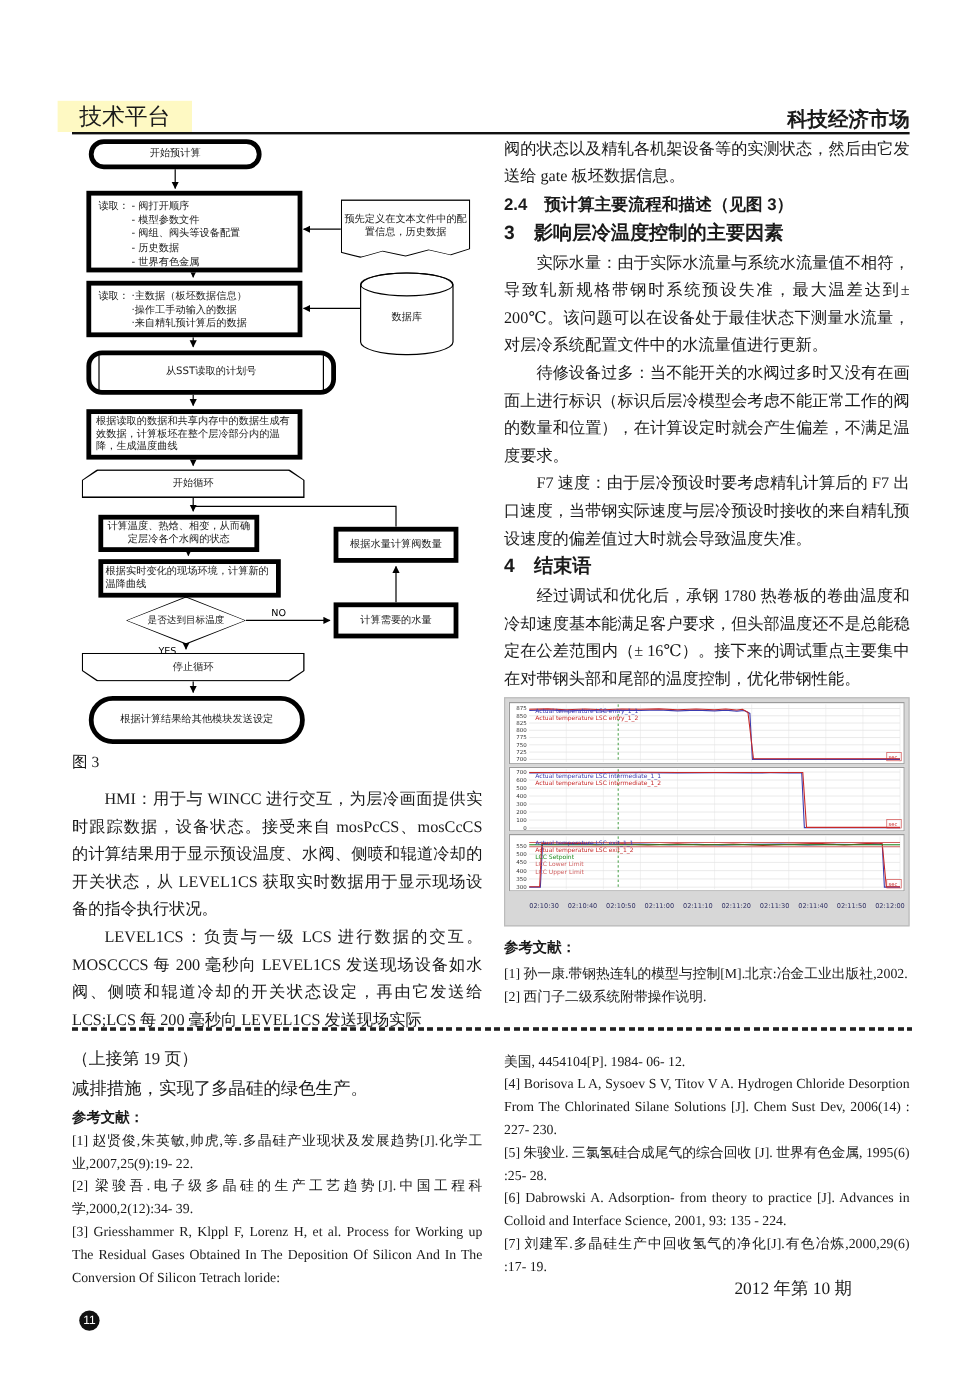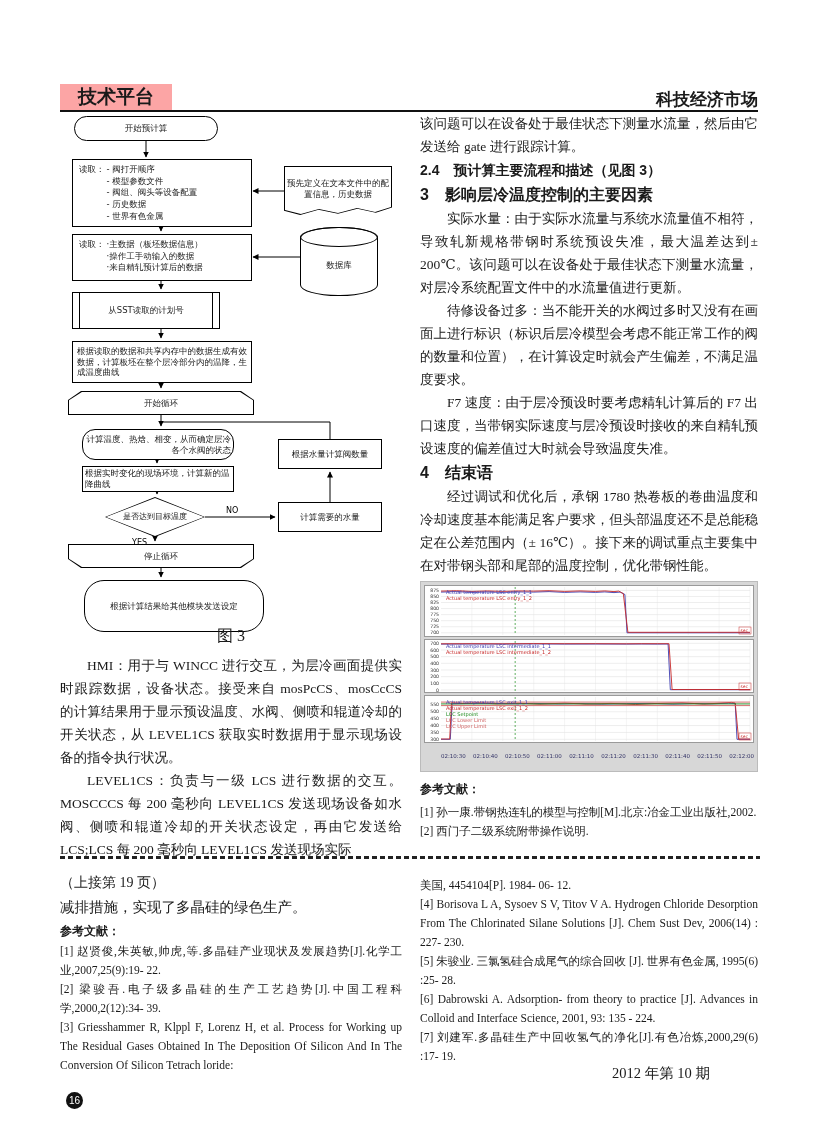--- a/index.html
+++ b/index.html
@@ -1,56 +1,56 @@
 <!DOCTYPE html>
 <html><head>
 <meta charset="utf-8">
 <style>
   html,body{margin:0;padding:0;background:#ffffff;}
   .page{position:relative;width:816px;height:1145px;background:#fff;overflow:hidden;
         font-family:"Liberation Serif","DejaVu Serif",serif;color:#1a1a1a;}
   
-  .hdr-left{position:absolute;left:60px;top:84px;width:112px;height:26px;background:#fca5a5;
+  .hdr-left{position:absolute;left:48px;top:84px;width:112px;height:26px;background:#fef9c3;
             display:flex;align-items:center;justify-content:center;
-            font-family:"Liberation Sans","DejaVu Sans",sans-serif;font-weight:bold;font-size:19px;}
+            font-family:"Liberation Sans","DejaVu Sans",sans-serif;font-weight:normal;font-size:19px;}
   .hdr-right{position:absolute;right:58px;top:88px;font-family:"Liberation Sans","DejaVu Sans",sans-serif;
              font-weight:bold;font-size:17px;}
   .hdr-rule{position:absolute;left:60px;right:58px;top:110px;height:2px;background:#111;}
   
   .col-left{position:absolute;left:60px;top:114px;width:342px;}
   .col-right{position:absolute;left:420px;top:112px;width:338px;font-size:13.5px;line-height:23px;text-align:justify;}
   .col-right p{margin:0;text-indent:2em;}
   .h-sec{font-family:"Liberation Sans","DejaVu Sans",sans-serif;font-weight:bold;margin:1px 0;text-indent:0;}
   .h-sub{font-size:14px;}
   .h-big{font-size:16px;}
   
   .fc{position:relative;width:342px;height:533px;font-family:"DejaVu Sans","Liberation Sans",sans-serif;}
   .fc-lines{position:absolute;left:0;top:0;}
-  .fc-shape{position:absolute;box-sizing:border-box;background:#fff;border:1px solid #000000;
+  .fc-shape{position:absolute;box-sizing:border-box;background:#fff;border:4px solid #000000;
             font-size:8.5px;line-height:1.25;display:flex;align-items:center;justify-content:center;text-align:center;}
   .fc-oval{border-radius:13px;}
   .fc-endoval{border-radius:20px;}
   .fc-read{justify-content:flex-start;align-items:flex-start;padding:4px 4px 2px 6px;text-align:left;}
   .fc-read .lbl{white-space:nowrap;margin-right:2px;}
   .fc-read .items div{margin-bottom:1px;}
   .fc-sub::before,.fc-sub::after{content:"";position:absolute;top:0;bottom:0;border-left:1px solid #000;}
   .fc-sub::before{left:6px;} .fc-sub::after{right:6px;}
   .fc-cyl{border:none;background:transparent;}
   .fc-cyl .body{position:absolute;inset:0;border:1px solid #000;border-radius:38px/11px;}
   .fc-cyl .top{position:absolute;left:0;right:0;top:0;height:18px;border:1px solid #000;border-radius:50%;}
   .fc-cyl .txt{position:relative;z-index:2;padding-top:8px;}
   .clip{border:none;background:#000;}
   .clip .in{position:absolute;inset:1px;background:#fff;display:flex;align-items:center;justify-content:center;
             text-align:center;padding:2px;box-sizing:border-box;}
   .doc-shape,.doc-shape .in{clip-path:polygon(0% 0%,100% 0%,100% 80%,85% 90%,68% 82%,50% 92%,32% 84%,15% 94%,0% 86%);}
   .doc-shape .in{padding-bottom:8px;}
   .dia-shape,.dia-shape .in{clip-path:polygon(50% 0%,100% 50%,50% 100%,0% 50%);}
   .loop-a,.loop-a .in{clip-path:polygon(7% 0%,93% 0%,100% 38%,100% 100%,0% 100%,0% 38%);}
   .loop-b,.loop-b .in{clip-path:polygon(0% 0%,100% 0%,100% 62%,93% 100%,7% 100%,0% 62%);}
-  .fc-caption{position:absolute;left:0;top:512px;width:100%;text-align:center;font-size:16px;
+  .fc-caption{position:absolute;left:0;top:512px;width:100%;font-size:13px;
               font-family:"Liberation Serif",serif;}
   
   .lc-text{margin-top:7px;font-size:13.5px;line-height:23px;text-align:justify;}
   .lc-text p{margin:0;text-indent:2em;}
   
   .chart{margin-top:4px;background:#d7d7d7;border:1px solid #bbb;padding:3px;width:338px;box-sizing:border-box;}
   .chart svg{display:block;margin-bottom:2px;background:#fff;}
   .chart-x{display:flex;padding-left:17px;justify-content:space-between;
            font-family:"DejaVu Sans",sans-serif;font-size:5.5px;color:#333366;}
   
@@ -133,57 +133,57 @@
           <div>·来自精轧预计算后的数据</div>
         </span>
       </div>
 
       <div class="fc-shape fc-cyl" style="left:240px;top:113px;width:78px;height:69px;">
         <span class="body"></span>
         <span class="top"></span>
         <span class="txt">数据库</span>
       </div>
 
-      <div class="fc-shape fc-sub" style="left:12px;top:178px;width:148px;height:37px;">从SST读取的计划号</div>
+      <div class="fc-shape fc-sub" style="left:12px;top:178px;width:208px;height:37px;border-radius:13px;">从SST读取的计划号</div>
 
       <div class="fc-shape" style="left:12px;top:227px;width:180px;height:42px;padding:2px 4px;text-align:left;">根据读取的数据和共享内存中的数据生成有效数据，计算板坯在整个层冷部分内的温降，生成温度曲线</div>
 
       <div class="fc-shape clip loop-a" style="left:8px;top:277px;width:186px;height:24px;">
         <div class="in">开始循环</div>
       </div>
 
-      <div class="fc-shape" style="left:22px;top:315px;width:152px;height:31px;padding:2px;text-align:right;border-radius:13px;">计算温度、热焓、相变，从而确定层冷各个水阀的状态</div>
+      <div class="fc-shape" style="left:22px;top:315px;width:134px;height:31px;padding:2px;text-align:center;">计算温度、热焓、相变，从而确定层冷各个水阀的状态</div>
 
       <div class="fc-shape" style="left:218px;top:325px;width:104px;height:30px;">根据水量计算阀数量</div>
 
       <div class="fc-shape" style="left:22px;top:352px;width:152px;height:25px;padding:12px 2px;text-align:left;">根据实时变化的现场环境，计算新的温降曲线</div>
 
       <div class="fc-shape clip dia-shape" style="left:45px;top:383px;width:100px;height:40px;">
         <div class="in" style="font-size:8px;">是否达到目标温度</div>
       </div>
 
       <div class="fc-shape" style="left:218px;top:388px;width:104px;height:30px;">计算需要的水量</div>
 
       <div class="fc-shape clip loop-b" style="left:8px;top:430px;width:186px;height:24px;">
         <div class="in">停止循环</div>
       </div>
 
-      <div class="fc-shape fc-endoval" style="left:24px;top:466px;width:180px;height:52px;">根据计算结果给其他模块发送设定</div>
+      <div class="fc-shape fc-endoval" style="left:14px;top:466px;width:180px;height:40px;">根据计算结果给其他模块发送设定</div>
 
       <div class="fc-caption">图 3</div>
     </div>
 
     <div class="lc-text">
       <p>HMI：用于与 WINCC 进行交互，为层冷画面提供实时跟踪数据，设备状态。接受来自 mosPcCS、mosCcCS 的计算结果用于显示预设温度、水阀、侧喷和辊道冷却的开关状态，从 LEVEL1CS 获取实时数据用于显示现场设备的指令执行状况。</p>
       <p>LEVEL1CS：负责与一级 LCS 进行数据的交互。MOSCCCS 每 200 毫秒向 LEVEL1CS 发送现场设备如水阀、侧喷和辊道冷却的开关状态设定，再由它发送给 LCS;LCS 每 200 毫秒向 LEVEL1CS 发送现场实际</p>
     </div>
   </div>
 
   <div class="col-right">
-    <p style="text-indent:0;">该问题可以在设备处于最佳状态下测量水流量，然后由它发送给 gate 进行跟踪计算。</p>
+    <p style="text-indent:0;">阀的状态以及精轧各机架设备等的实测状态，然后由它发送给 gate 板坯数据信息。</p>
     <div class="h-sec h-sub">2.4　预计算主要流程和描述（见图 3）</div>
     <div class="h-sec h-big">3　影响层冷温度控制的主要因素</div>
     <p>实际水量：由于实际水流量与系统水流量值不相符，导致轧新规格带钢时系统预设失准，最大温差达到± 200℃。该问题可以在设备处于最佳状态下测量水流量，对层冷系统配置文件中的水流量值进行更新。</p>
     <p>待修设备过多：当不能开关的水阀过多时又没有在画面上进行标识（标识后层冷模型会考虑不能正常工作的阀的数量和位置），在计算设定时就会产生偏差，不满足温度要求。</p>
     <p>F7 速度：由于层冷预设时要考虑精轧计算后的 F7 出口速度，当带钢实际速度与层冷预设时接收的来自精轧预设速度的偏差值过大时就会导致温度失准。</p>
     <div class="h-sec h-big">4　结束语</div>
     <p>经过调试和优化后，承钢 1780 热卷板的卷曲温度和冷却速度基本能满足客户要求，但头部温度还不是总能稳定在公差范围内（± 16℃）。接下来的调试重点主要集中在对带钢头部和尾部的温度控制，优化带钢性能。</p>
 
     <div class="chart">
       <div id="chart-panels">
@@ -329,15 +329,15 @@
   </div>
 
   <div class="bot-right">
     <p class="ref">美国, 4454104[P]. 1984- 06- 12.</p>
     <p class="ref">[4] Borisova L A, Sysoev S V, Titov V A. Hydrogen Chloride Desorption From The Chlorinated Silane Solutions [J]. Chem Sust Dev, 2006(14) : 227- 230.</p>
     <p class="ref">[5] 朱骏业. 三氯氢硅合成尾气的综合回收 [J]. 世界有色金属, 1995(6) :25- 28.</p>
     <p class="ref">[6] Dabrowski A. Adsorption- from theory to practice [J]. Advances in Colloid and Interface Science, 2001, 93: 135 - 224.</p>
     <p class="ref">[7] 刘建军.多晶硅生产中回收氢气的净化[J].有色冶炼,2000,29(6) :17- 19.</p>
   </div>
 
-  <div class="page-badge">16</div>
+  <div class="page-badge">11</div>
   <div class="issue">2012 年第 10 期</div>
 </div>
 
 </body></html>

